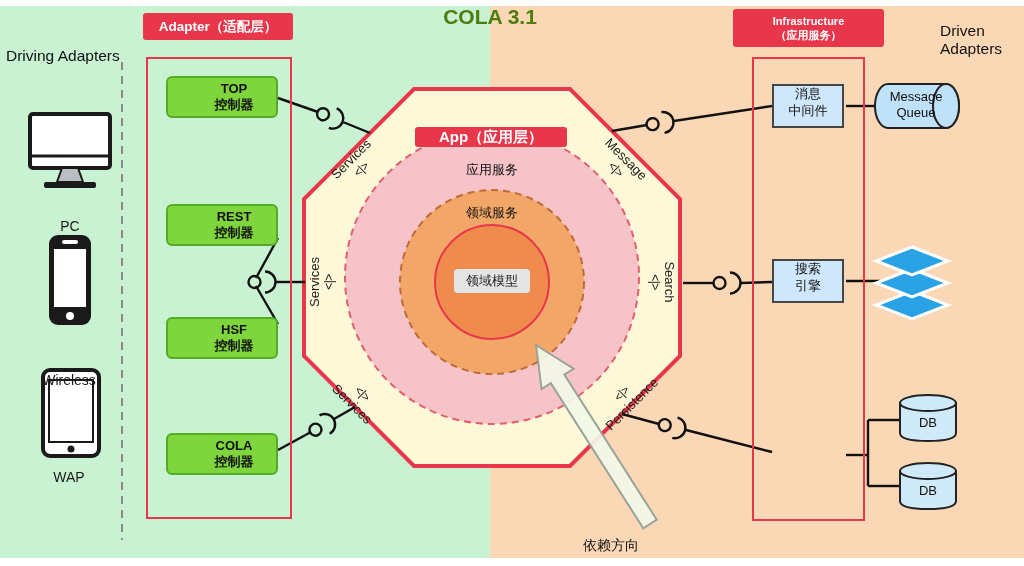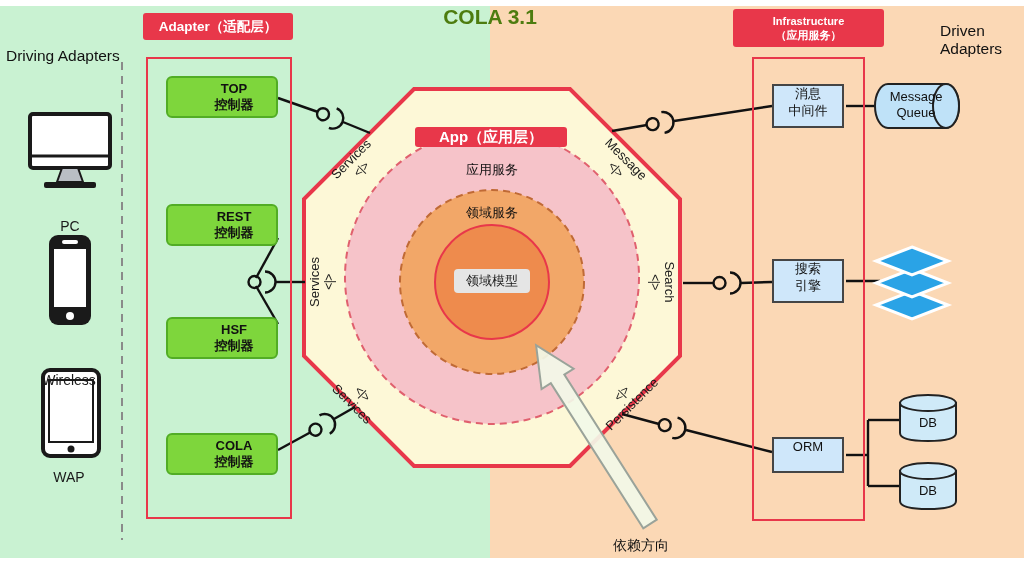--- a/index.html
+++ b/index.html
@@ -191,27 +191,23 @@
   </div>
 
   <div class="bbox" style="top:84px;height:44px;">
     <span>消息</span>
     <span>中间件</span>
   </div>
   <div class="bbox" style="top:259px;height:44px;">
     <span>搜索</span>
     <span>引擎</span>
   </div>
-  <div class="bbox" style="top:437px;height:36px;">
-    <span>ORM</span>
-    <span></span>
-  </div>
 
   <div class="ctr small-label" style="left:916px;top:105px;">
     <div>Message</div>
     <div>Queue</div>
   </div>
   <div class="ctr small-label" style="left:928px;top:423px;">DB</div>
   <div class="ctr small-label" style="left:928px;top:491px;">DB</div>
 
-  <div class="ctr" style="left:641px;top:546px;font-size:14px;color:#111;">依赖方向</div>
+  <div class="ctr" style="left:611px;top:546px;font-size:14px;color:#111;">依赖方向</div>
 
 </div>
 
 </body></html>

